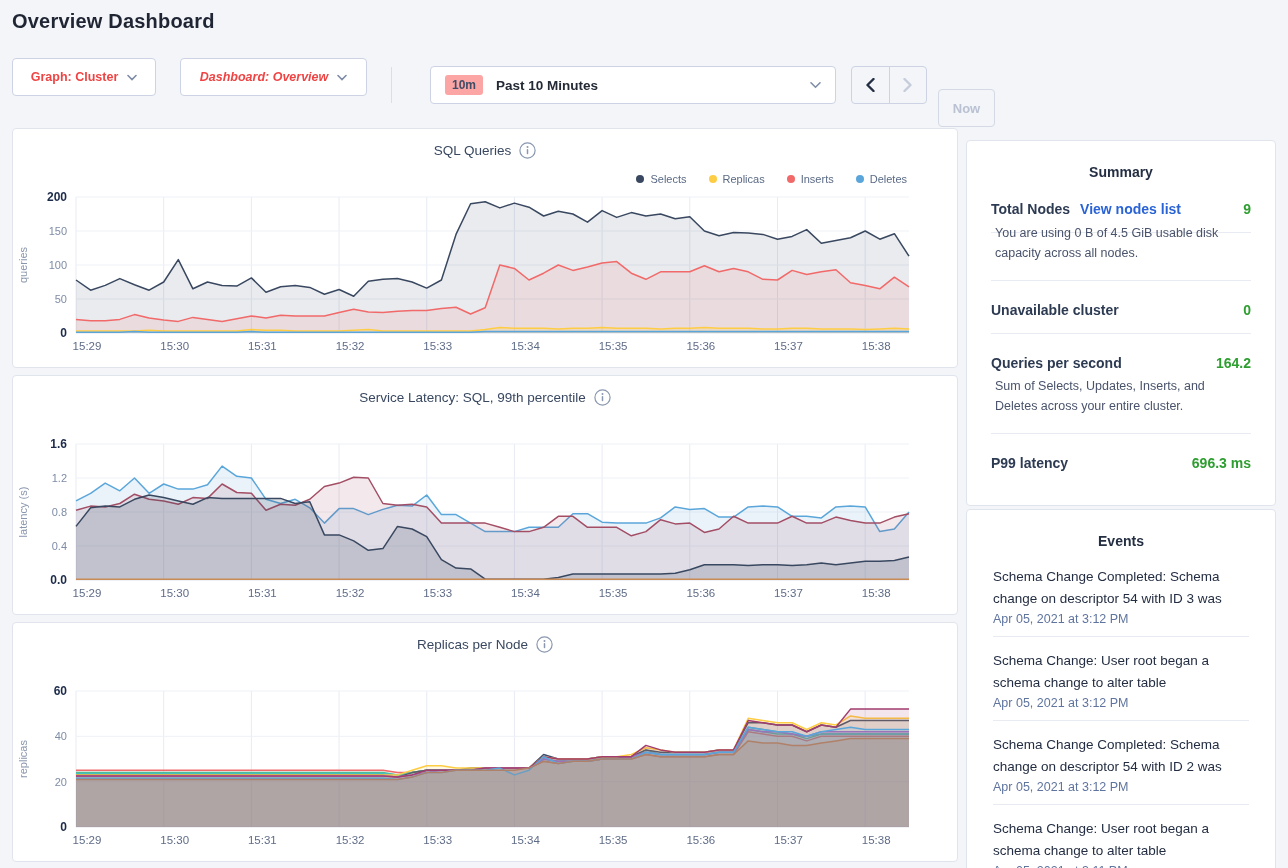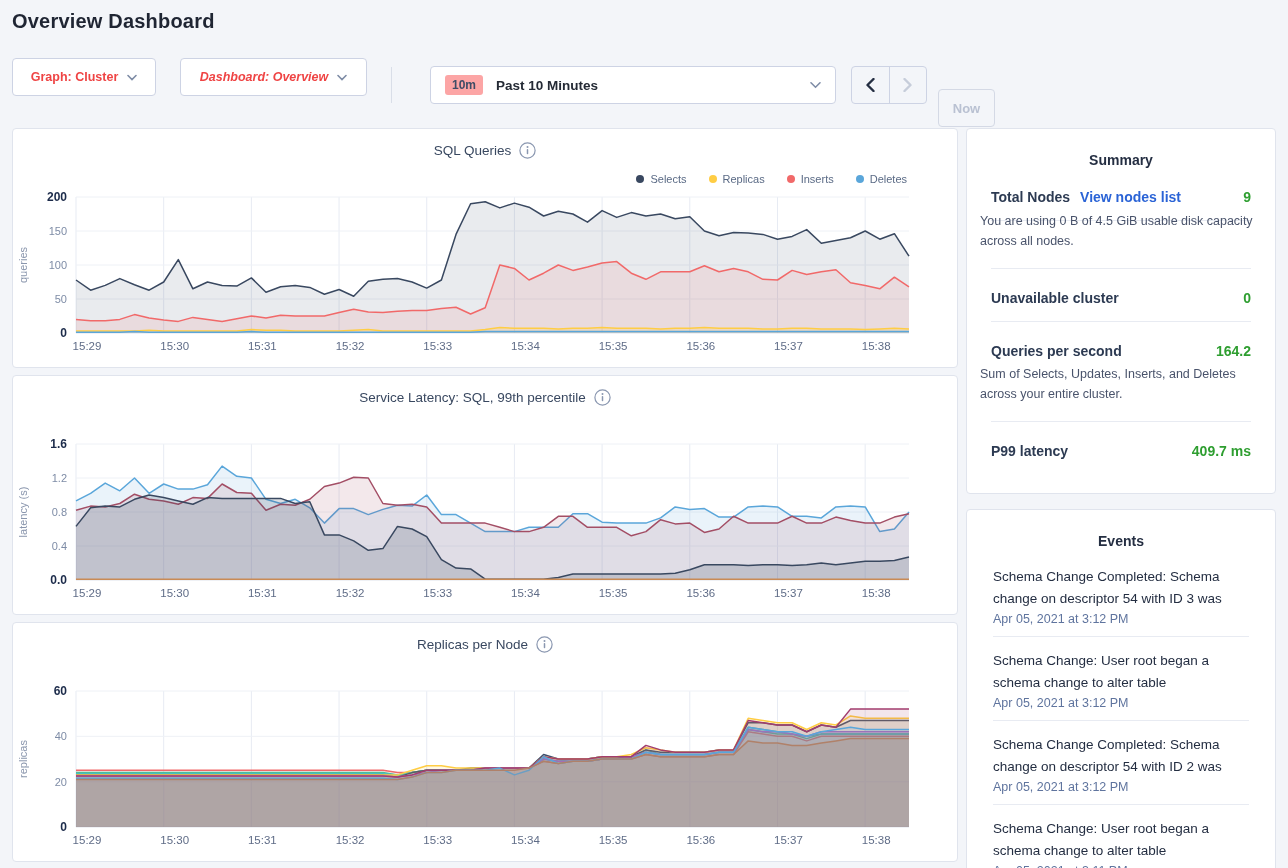--- a/index.html
+++ b/index.html
@@ -23,38 +23,38 @@
   .nav-cell{flex:1;display:flex;align-items:center;justify-content:center;cursor:pointer;}
   .nav-cell + .nav-cell{border-left:1px solid #cdd3e4;}
   .now-btn{position:absolute;left:938px;top:66px;width:57px;height:38px;border:1px solid #d4d9e5;border-radius:4px;
     display:flex;align-items:center;justify-content:center;font-size:13px;font-weight:bold;color:#b9c1d2;box-sizing:border-box;margin-top:23px;}
 
   
   .panel{position:absolute;background:#fff;border:1px solid #e0e4ed;border-radius:4px;box-sizing:border-box;}
   #chart-panel-0{left:12px;top:128px;width:946px;height:240px;}
   #chart-panel-1{left:12px;top:375px;width:946px;height:240px;}
   #chart-panel-2{left:12px;top:622px;width:946px;height:240px;}
-  #summary-panel{left:966px;top:128px;width:310px;height:366px;}
+  #summary-panel{left:966px;top:140px;width:310px;height:366px;}
   #events-panel{left:966px;top:509px;width:310px;height:420px;}
 
   .chart-title{position:absolute;top:13px;left:0;right:0;display:flex;align-items:center;justify-content:center;gap:8px;
     font-size:13.5px;font-weight:normal;color:#394860;}
   .legend{position:absolute;top:44px;right:50px;display:flex;gap:22px;}
   .legend-item{display:flex;align-items:center;gap:6px;font-size:11px;color:#5a6a85;}
   .legend-dot{width:8px;height:8px;border-radius:50%;display:inline-block;}
   .plot{position:absolute;left:0;top:0;right:0;bottom:0;}
   .plot svg text{font-family:"Liberation Sans",sans-serif;}
 
   
   .panel-title{padding-top:23px;text-align:center;font-size:14px;font-weight:bold;color:#242e42;}
   .srow{display:flex;align-items:baseline;margin:0 24px;padding:21px 0 15px;}
   .slabel{font-size:14px;font-weight:bold;color:#2c3a52;}
   .slink{font-size:14px;font-weight:bold;color:#2a63d6;margin-left:10px;text-decoration:none;cursor:pointer;}
   .svalue{margin-left:auto;font-size:14px;font-weight:bold;color:#2e9e30;}
-  .ssub{margin:-10px 13px 0;padding-bottom:17px;font-size:12.5px;color:#49536b;line-height:1.6;}
+  .ssub{margin:-10px 28px 0;padding-bottom:17px;font-size:12.5px;color:#49536b;line-height:1.6;}
   .sdiv{border:none;border-top:1px solid #e8ebf2;margin:0 24px;}
 
   
   .events-list{padding:4px 26px 0;}
   .event-item{padding:13px 0 10px;}
   .event-item + .event-item{border-top:1px solid #e8ebf2;}
   .event-msg{font-size:13.5px;color:#242e42;line-height:22px;}
   .event-time{margin-top:2px;font-size:12.5px;color:#5f749e;}
 </style>
 </head>
@@ -304,21 +304,21 @@
 
     <div class="srow">
       <span class="slabel">Queries per second</span>
       <span class="svalue">164.2</span>
     </div>
     <div class="ssub">Sum of Selects, Updates, Inserts, and Deletes across your entire cluster.</div>
     <hr class="sdiv">
 
     <div class="srow">
       <span class="slabel">P99 latency</span>
-      <span class="svalue">409.7 ms</span>
+      <span class="svalue">696.3 ms</span>
     </div>
   </div>
 
   <div class="panel" id="events-panel">
     <div class="panel-title">Events</div>
     <div class="events-list">
       <div class="event-item">
         <div class="event-msg">Schema Change Completed: Schema change on descriptor 54 with ID 3 was</div>
         <div class="event-time">Apr 05, 2021 at 3:12 PM</div>
       </div>

